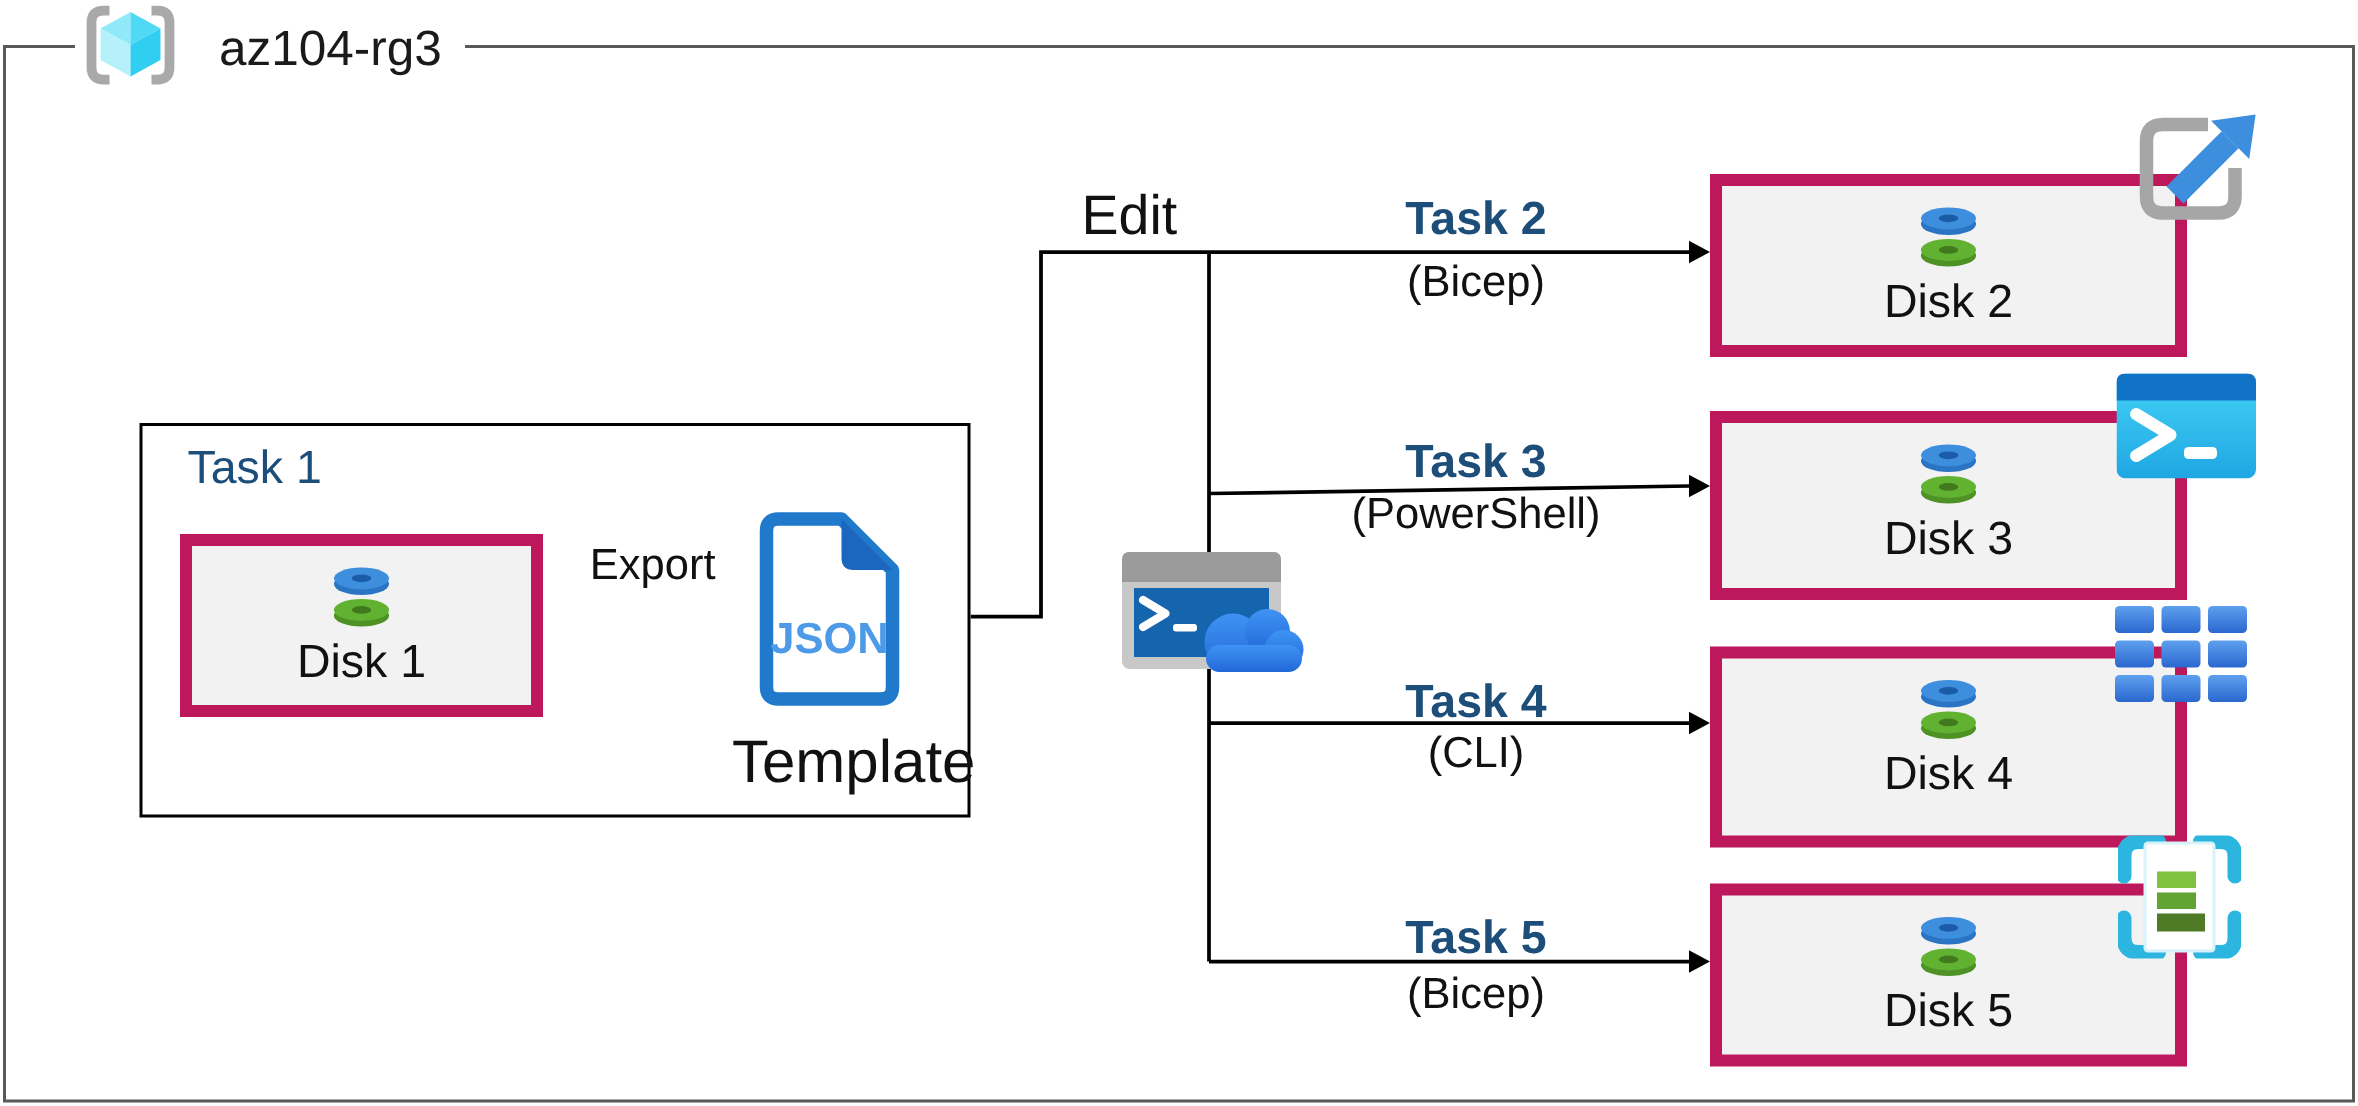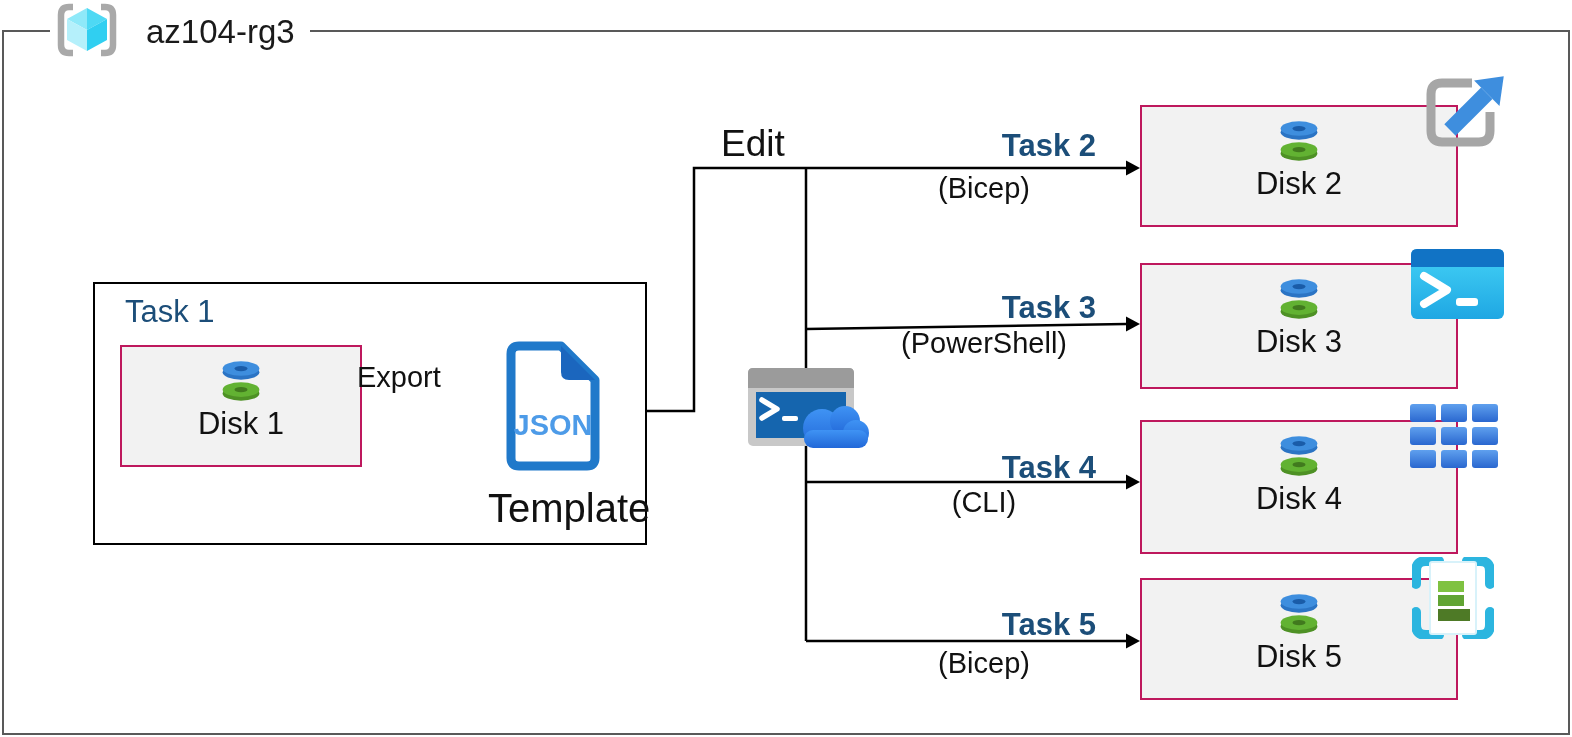--- a/index.html
+++ b/index.html
@@ -9,31 +9,31 @@
   }
   .outer-border{position:absolute;left:2px;top:30px;width:1564px;height:701px;
     border:2px solid #595959;z-index:0;}
   .border-gap{position:absolute;left:50px;top:27px;width:260px;height:9px;background:#fff;z-index:3;}
   .connectors{position:absolute;left:0;top:0;z-index:1;pointer-events:none;}
   .icon{position:absolute;z-index:4;}
   .rg-label{position:absolute;left:146px;top:13px;font-size:33px;color:#1a1a1a;z-index:4;white-space:nowrap;}
   .task1-box{position:absolute;left:93px;top:282px;width:554px;height:263px;
     border:2.5px solid #000;background:#fff;box-sizing:border-box;z-index:2;}
   .task1-title{position:absolute;left:30px;top:10px;font-size:31px;font-weight:normal;color:#1C4E79;}
-  .disk-box{position:absolute;background:#F2F2F2;border:2px solid #be185d;box-sizing:border-box;
-    z-index:2;display:flex;flex-direction:column;align-items:center;justify-content:flex-start;padding-top:9px;}
+  .disk-box{position:absolute;background:#F2F2F2;border:8px solid #be185d;box-sizing:border-box;
+    z-index:2;display:flex;flex-direction:column;align-items:center;justify-content:flex-start;padding-top:9px;margin-top:11px;}
   .disk-box .disk-icon{width:54px;height:50px;flex:0 0 auto;}
   .disk-label{font-size:31px;color:#111;margin-top:1px;line-height:1.1;}
-  .task-label{position:absolute;left:872px;width:224px;text-align:right;font-size:31px;
+  .task-label{position:absolute;left:872px;width:224px;text-align:center;font-size:31px;
     font-weight:bold;color:#1C4E79;z-index:4;line-height:1.15;}
   .method-label{position:absolute;left:872px;width:224px;text-align:center;font-size:29px;
     color:#111;z-index:4;line-height:1.15;}
   .template-label{position:absolute;left:488px;top:486px;width:136px;text-align:center;
     font-size:40px;color:#111;z-index:4;}
-  .export-label{position:absolute;left:357px;top:361px;width:120px;text-align:left;
+  .export-label{position:absolute;left:357px;top:361px;width:120px;text-align:right;
     font-size:29px;color:#111;z-index:4;}
   .edit-label{position:absolute;left:721px;top:123px;font-size:37px;color:#111;z-index:4;}
   svg text{font-family:"Liberation Sans",sans-serif;}
 </style>
 </head>
 <body>
 
 <div class="canvas">
 
   <svg width="0" height="0" style="position:absolute" aria-hidden="true">

